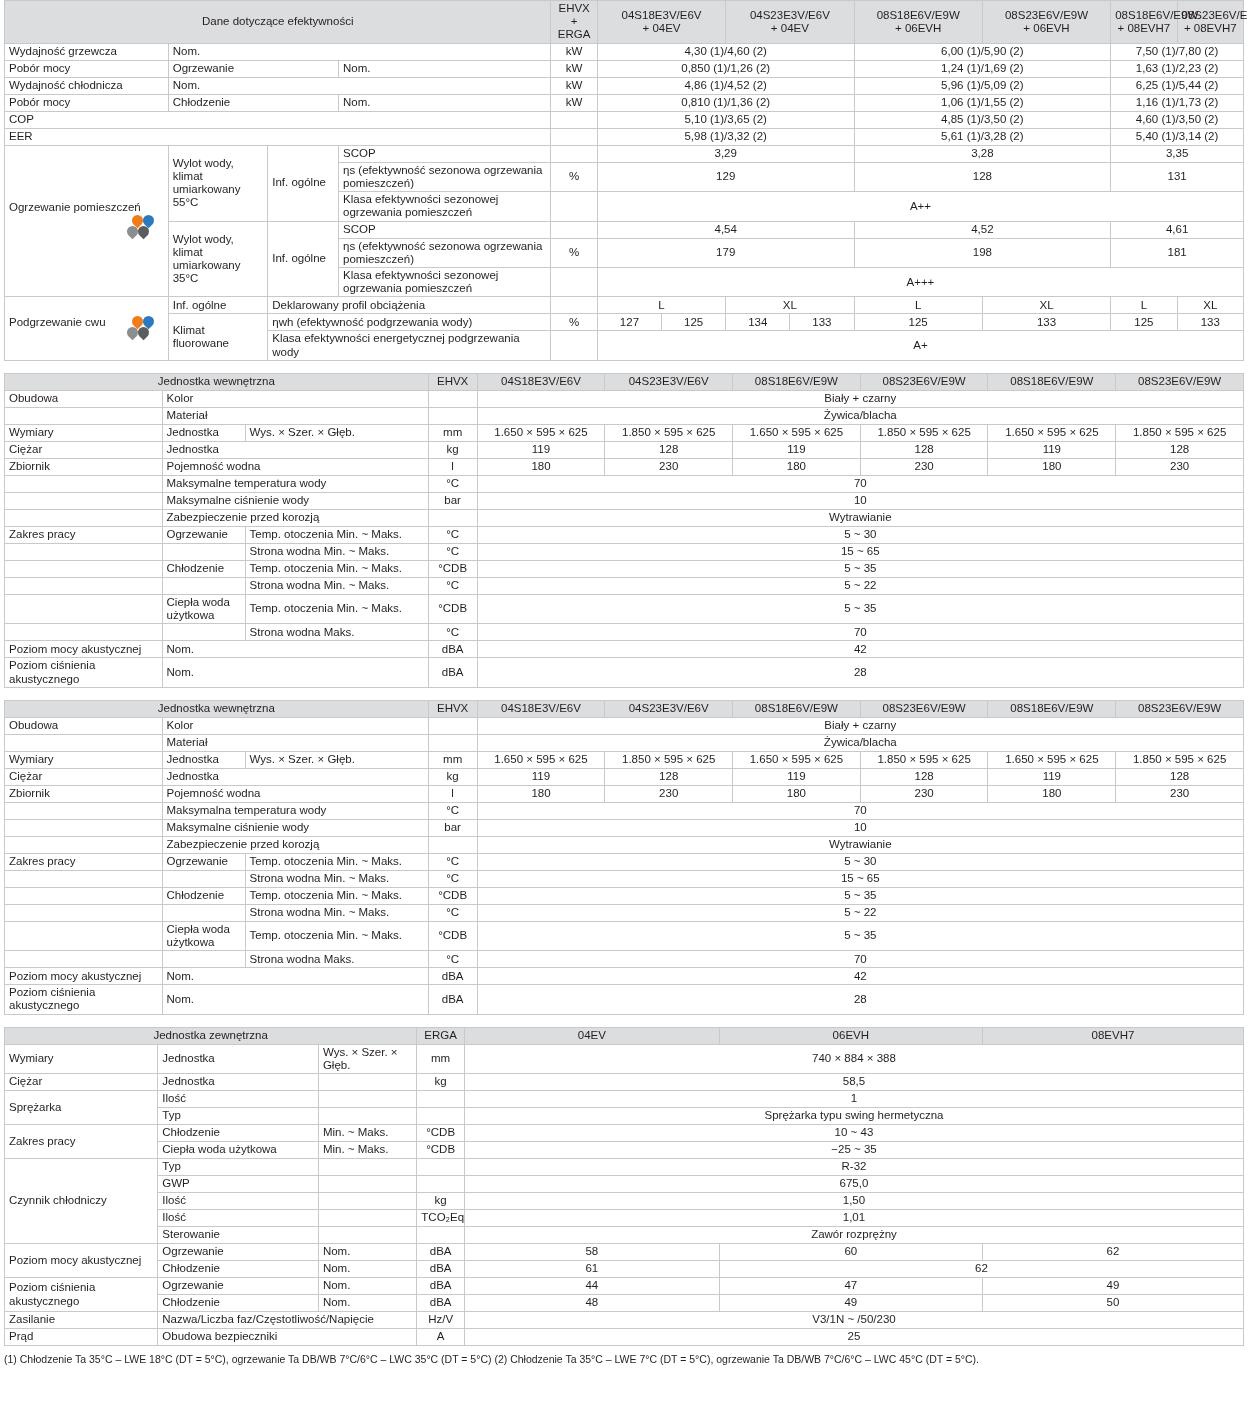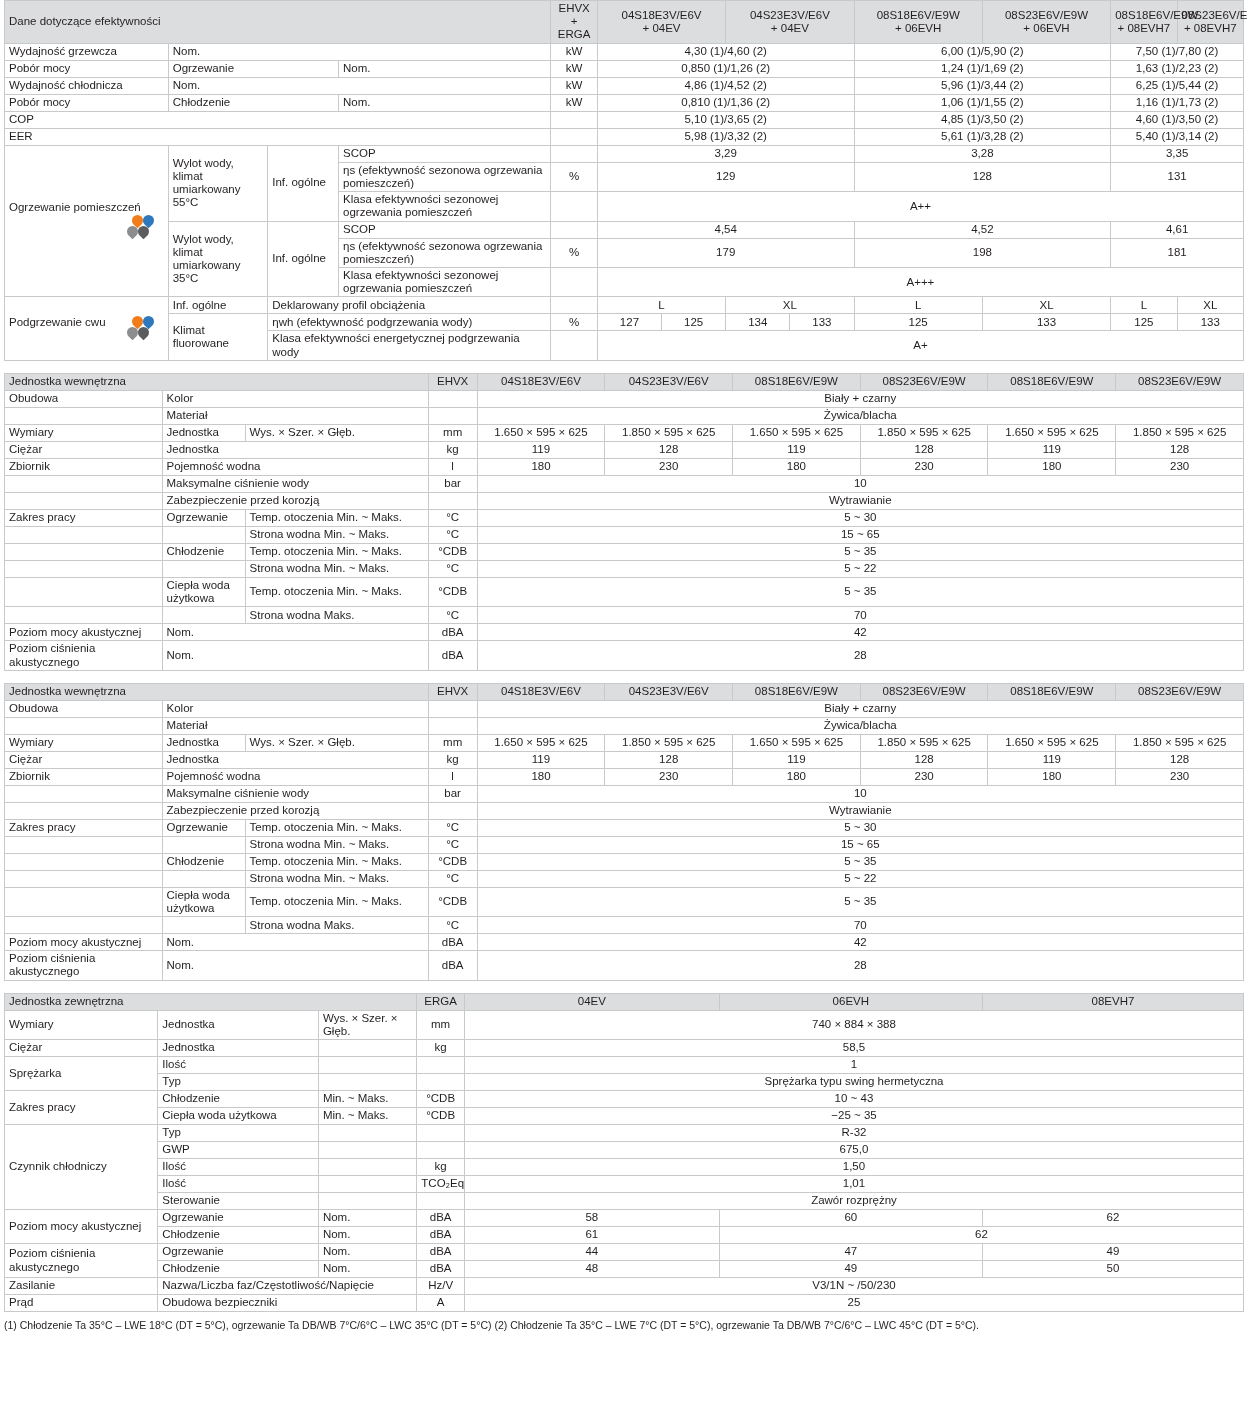--- a/index.html
+++ b/index.html
@@ -27,21 +27,21 @@
     height:17px;
     box-sizing:border-box;
   }
   .hdr td{
     background:#dcdddf;
     font-weight:bold;
     text-align:center;
     height:22px;
     font-size:11.5px;
   }
-  .hdr td.lft{text-align:left;}
+  .hdr td.lft{text-align:center;}
   .ctr{text-align:center;}
   .lft{text-align:left;}
   .small{font-size:10px;}
   .xsmall{font-size:9.5px;}
   .tblgap{height:12px;}
   .footer{
     margin:6px 4px 14px 4px;
     font-size:10.5px;
     line-height:1.35;
     color:#231f20;
@@ -129,21 +129,21 @@
       <td class="ctr">kW</td>
       <td class="ctr" colspan="4">0,850 (1)/1,26 (2)</td>
       <td class="ctr" colspan="4">1,24 (1)/1,69 (2)</td>
       <td class="ctr" colspan="2">1,63 (1)/2,23 (2)</td>
     </tr>
     <tr>
       <td class="lft">Wydajność chłodnicza</td>
       <td class="lft" colspan="3">Nom.</td>
       <td class="ctr">kW</td>
       <td class="ctr" colspan="4">4,86 (1)/4,52 (2)</td>
-      <td class="ctr" colspan="4">5,96 (1)/3,44 (2)</td>
+      <td class="ctr" colspan="4">5,96 (1)/5,09 (2)</td>
       <td class="ctr" colspan="2">6,25 (1)/5,44 (2)</td>
     </tr>
     <tr>
       <td class="lft">Pobór mocy</td>
       <td class="lft" colspan="2">Chłodzenie</td>
       <td class="lft">Nom.</td>
       <td class="ctr">kW</td>
       <td class="ctr" colspan="4">0,810 (1)/1,36 (2)</td>
       <td class="ctr" colspan="4">1,06 (1)/1,55 (2)</td>
       <td class="ctr" colspan="2">1,16 (1)/1,73 (2)</td>
@@ -328,20 +328,26 @@
           <td class="ctr">l</td>
           <td class="ctr">180</td>
           <td class="ctr">230</td>
           <td class="ctr">180</td>
           <td class="ctr">230</td>
           <td class="ctr">180</td>
           <td class="ctr">230</td>
         </tr>
         <tr>
           <td class="lft"></td>
+          <td class="lft" colspan="2">Maksymalne temperatura wody</td>
+          <td class="ctr">°C</td>
+          <td class="ctr" colspan="6">70</td>
+        </tr>
+        <tr>
+          <td class="lft"></td>
           <td class="lft" colspan="2">Maksymalne ciśnienie wody</td>
           <td class="ctr">bar</td>
           <td class="ctr" colspan="6">10</td>
         </tr>
         <tr>
           <td class="lft"></td>
           <td class="lft" colspan="2">Zabezpieczenie przed korozją</td>
           <td class="ctr"></td>
           <td class="ctr" colspan="6">Wytrawianie</td>
         </tr>
@@ -468,20 +474,26 @@
         <tr>
           <td class="lft">Zbiornik</td>
           <td class="lft" colspan="2">Pojemność wodna</td>
           <td class="ctr">l</td>
           <td class="ctr">180</td>
           <td class="ctr">230</td>
           <td class="ctr">180</td>
           <td class="ctr">230</td>
           <td class="ctr">180</td>
           <td class="ctr">230</td>
+        </tr>
+        <tr>
+          <td class="lft"></td>
+          <td class="lft" colspan="2">Maksymalna temperatura wody</td>
+          <td class="ctr">°C</td>
+          <td class="ctr" colspan="6">70</td>
         </tr>
         <tr>
           <td class="lft"></td>
           <td class="lft" colspan="2">Maksymalne ciśnienie wody</td>
           <td class="ctr">bar</td>
           <td class="ctr" colspan="6">10</td>
         </tr>
         <tr>
           <td class="lft"></td>
           <td class="lft" colspan="2">Zabezpieczenie przed korozją</td>

